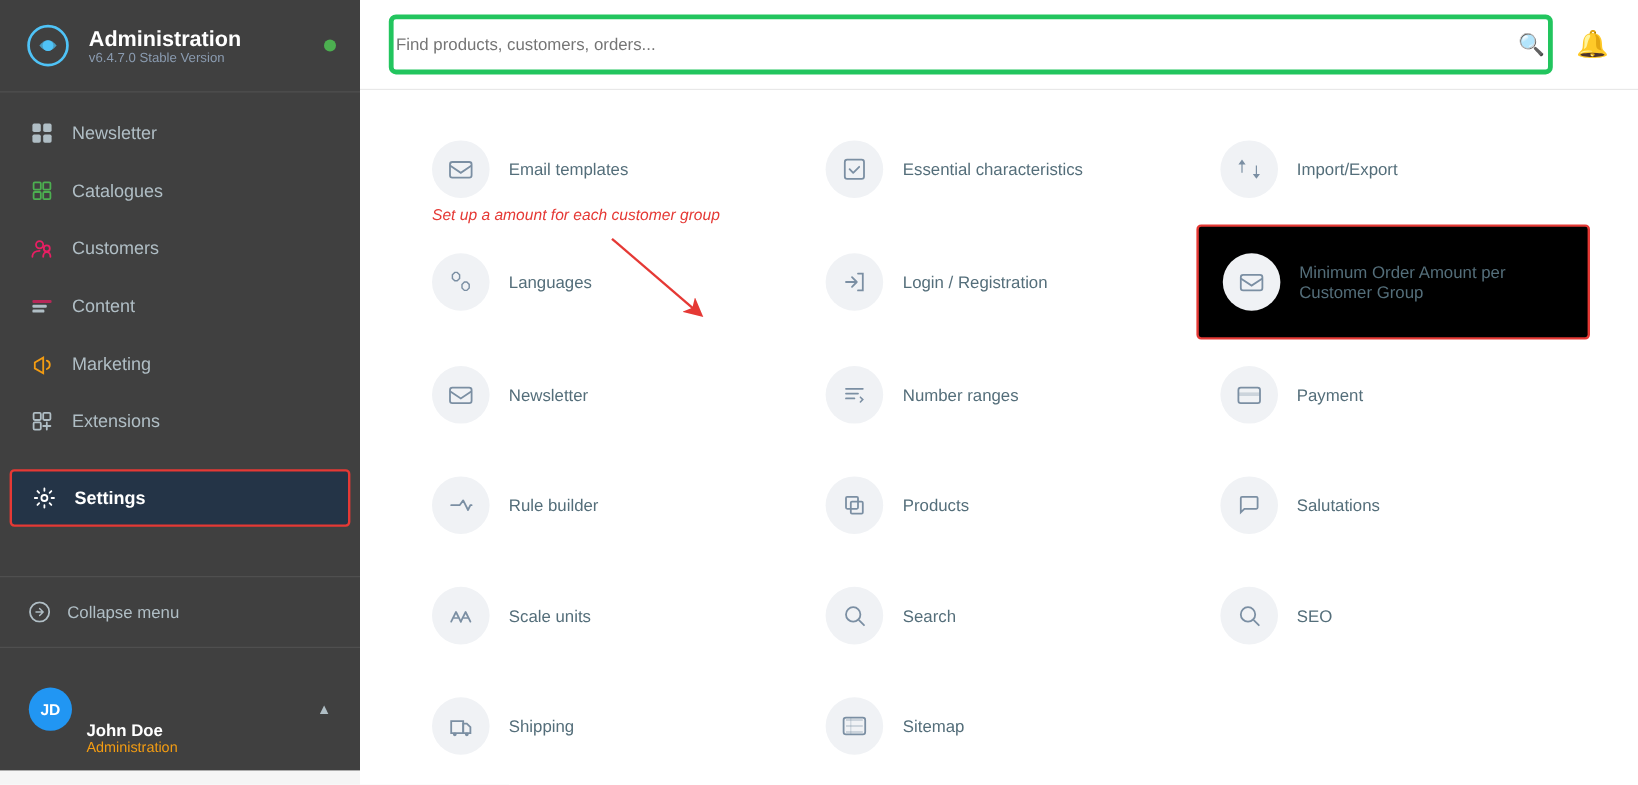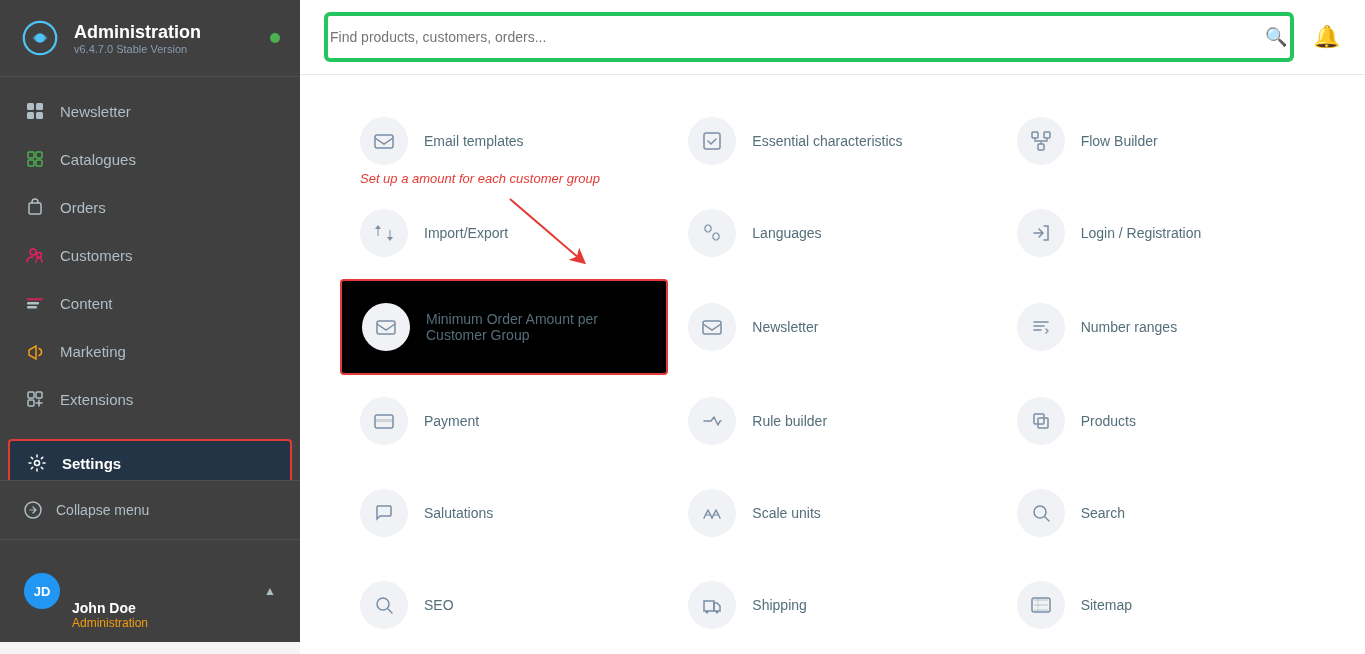--- a/index.html
+++ b/index.html
@@ -197,29 +197,20 @@
         <svg width="20" height="20" viewBox="0 0 20 20" fill="none">
             <rect x="3" y="3" width="6" height="6" rx="1" stroke="#4caf50" stroke-width="1.5" fill="none"></rect>
             <rect x="11" y="3" width="6" height="6" rx="1" stroke="#4caf50" stroke-width="1.5" fill="none"></rect>
             <rect x="3" y="11" width="6" height="6" rx="1" stroke="#4caf50" stroke-width="1.5" fill="none"></rect>
             <rect x="11" y="11" width="6" height="6" rx="1" stroke="#4caf50" stroke-width="1.5" fill="none"></rect>
           </svg>
       </span>
       <span>Catalogues</span>
     </div>
 
-    <div class="nav-item">
-      <span class="nav-icon">
-        <svg width="20" height="20" viewBox="0 0 20 20" fill="none">
-            <rect x="4" y="6" width="12" height="11" rx="1.5" stroke="#b0bec5" stroke-width="1.5" fill="none"></rect>
-            <path d="M7 6V5a3 3 0 016 0v1" stroke="#b0bec5" stroke-width="1.5"></path>
-          </svg>
-      </span>
-      <span>Orders</span>
-    </div>
 
     <div class="nav-item">
       <span class="nav-icon">
         <svg width="20" height="20" viewBox="0 0 20 20" fill="none">
             <circle cx="8" cy="7" r="3" stroke="#e91e63" stroke-width="1.5" fill="none"></circle>
             <path d="M2 17c0-3.314 2.686-5 6-5" stroke="#e91e63" stroke-width="1.5" stroke-linecap="round"></path>
             <circle cx="14" cy="10" r="2.5" stroke="#e91e63" stroke-width="1.5" fill="none"></circle>
             <path d="M11 17c0-2.209 1.343-4 3-4s3 1.791 3 4" stroke="#e91e63" stroke-width="1.5" stroke-linecap="round"></path>
           </svg>
       </span>
@@ -328,31 +319,20 @@
       </div>
       <div class="settings-item">
         <div class="settings-item-icon">
           <svg width="22" height="22" viewBox="0 0 22 22" fill="none">
               <rect x="3" y="3" width="16" height="16" rx="2" stroke="#7b8fa3" stroke-width="1.5" fill="none"></rect>
               <path d="M7 11l3 3 5-5" stroke="#7b8fa3" stroke-width="1.5" stroke-linecap="round" stroke-linejoin="round"></path>
             </svg>
         </div>
         <span class="settings-item-label">Essential characteristics</span>
       </div>
-      <div class="settings-item">
-        <div class="settings-item-icon">
-          <svg width="22" height="22" viewBox="0 0 22 22" fill="none">
-              <rect x="2" y="2" width="6" height="6" rx="1" stroke="#7b8fa3" stroke-width="1.5" fill="none"></rect>
-              <rect x="14" y="2" width="6" height="6" rx="1" stroke="#7b8fa3" stroke-width="1.5" fill="none"></rect>
-              <rect x="8" y="14" width="6" height="6" rx="1" stroke="#7b8fa3" stroke-width="1.5" fill="none"></rect>
-              <path d="M5 8v3h12V8M11 14v-3" stroke="#7b8fa3" stroke-width="1.3"></path>
-            </svg>
-        </div>
-        <span class="settings-item-label">Flow Builder</span>
-      </div>
 
       <div class="settings-item">
         <div class="settings-item-icon">
           <svg width="22" height="22" viewBox="0 0 22 22" fill="none">
               <path d="M5 3L2 7h2.5v7h1V7H8L5 3z" fill="#7b8fa3"></path>
               <path d="M17 19l3-4h-2.5V8h-1v7H14l3 4z" fill="#7b8fa3"></path>
             </svg>
         </div>
         <span class="settings-item-label">Import/Export</span>
       </div>

